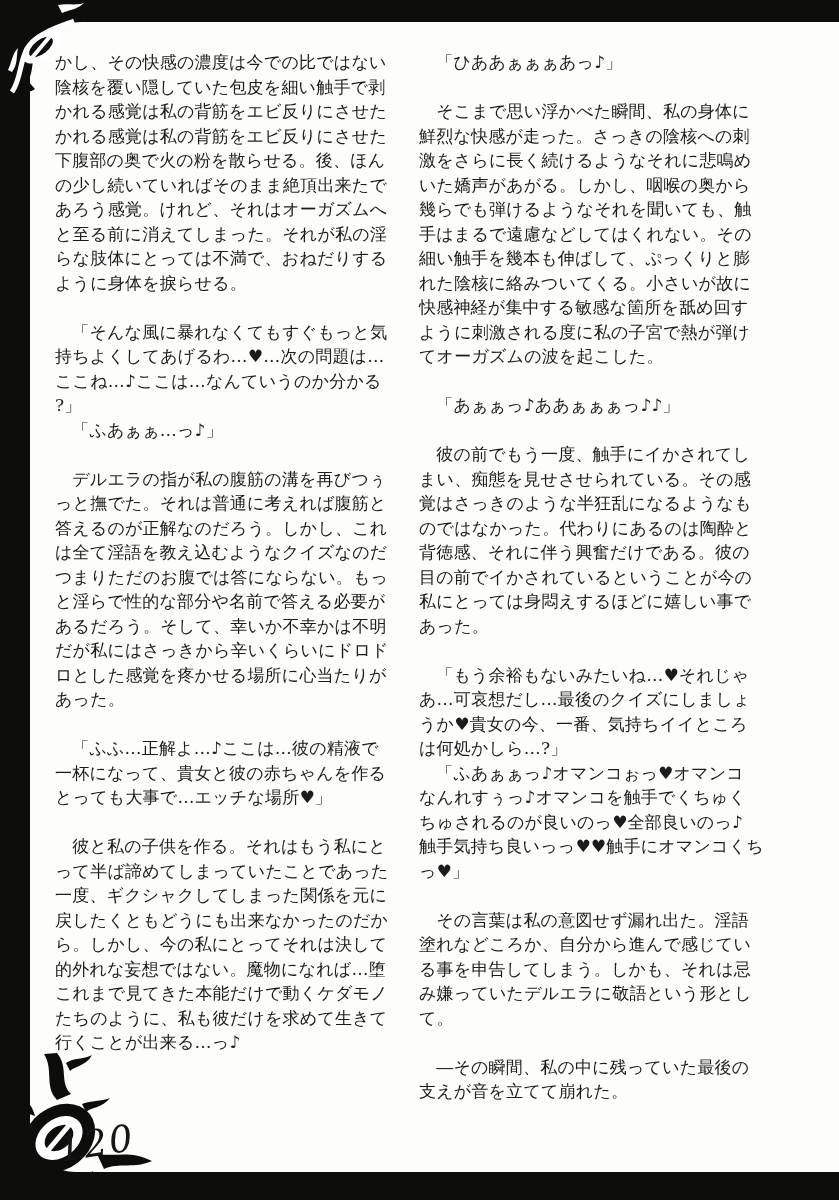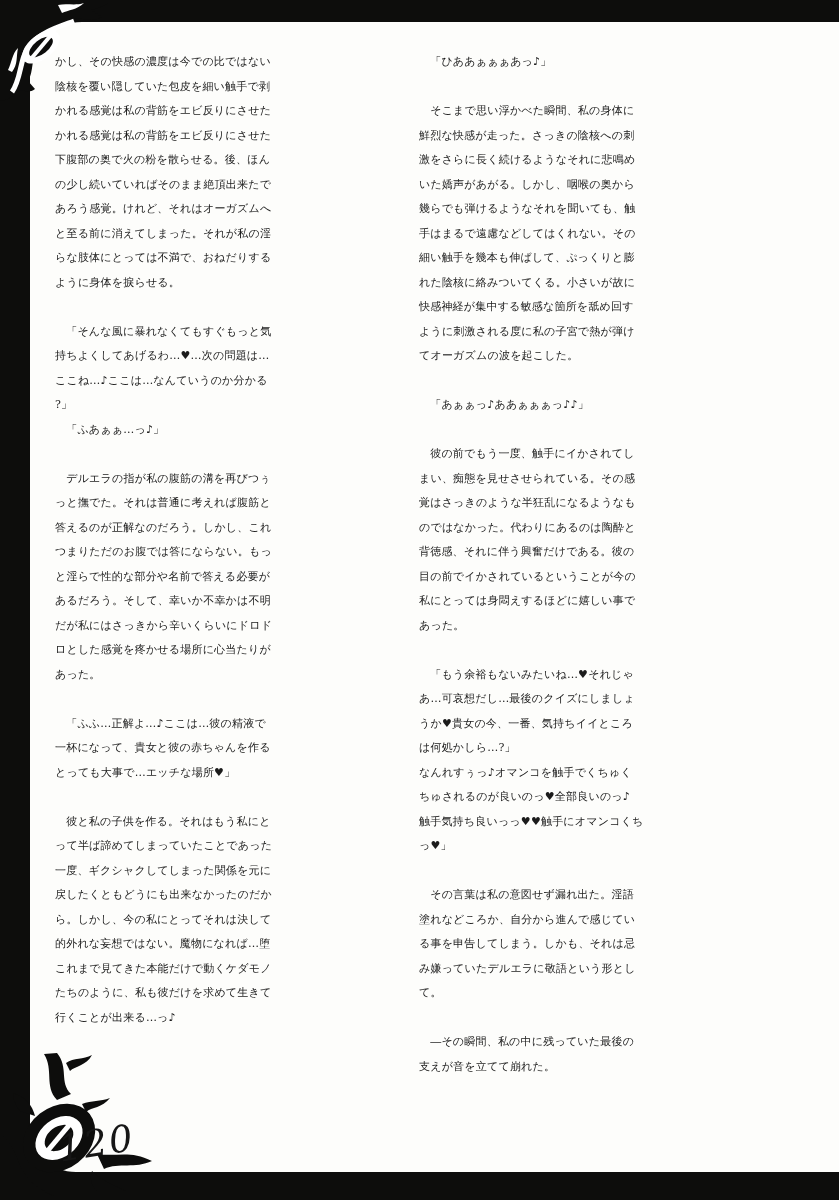--- a/index.html
+++ b/index.html
@@ -11,21 +11,21 @@
     font-family:"DejaVu Serif","Liberation Serif",serif;
   }
   .paper{
     position:absolute;
     left:30px;top:22px;right:0;bottom:28px;
     background:#fdfdfb;
     border-radius:52px 0 0 46px;
   }
   .column{
     position:absolute;
-    font-size:11px;
+    font-size:17px;
     line-height:24.5px;
     color:#1b1b1b;
     letter-spacing:0.2px;
   }
   .col-left{left:55px;top:50px;width:338px;}
   .col-right{left:419px;top:50px;width:342px;}
   .tline{white-space:pre;min-height:24.5px;}
   .page-num{
     position:absolute;
     left:58px;top:1122px;
@@ -89,20 +89,21 @@
       <div class="tline"></div>
       <div class="tline">　「そんな風に暴れなくてもすぐもっと気</div>
       <div class="tline">持ちよくしてあげるわ…♥…次の問題は…</div>
       <div class="tline">ここね…♪ここは…なんていうのか分かる</div>
       <div class="tline">?」</div>
       <div class="tline">　「ふあぁぁ…っ♪」</div>
       <div class="tline"></div>
       <div class="tline">　デルエラの指が私の腹筋の溝を再びつぅ</div>
       <div class="tline">っと撫でた。それは普通に考えれば腹筋と</div>
       <div class="tline">答えるのが正解なのだろう。しかし、これ</div>
+      <div class="tline">は全て淫語を教え込むようなクイズなのだ</div>
       <div class="tline">つまりただのお腹では答にならない。もっ</div>
       <div class="tline">と淫らで性的な部分や名前で答える必要が</div>
       <div class="tline">あるだろう。そして、幸いか不幸かは不明</div>
       <div class="tline">だが私にはさっきから辛いくらいにドロド</div>
       <div class="tline">ロとした感覚を疼かせる場所に心当たりが</div>
       <div class="tline">あった。</div>
       <div class="tline"></div>
       <div class="tline">　「ふふ…正解よ…♪ここは…彼の精液で</div>
       <div class="tline">一杯になって、貴女と彼の赤ちゃんを作る</div>
       <div class="tline">とっても大事で…エッチな場所♥」</div>
@@ -140,20 +141,21 @@
       <div class="tline">のではなかった。代わりにあるのは陶酔と</div>
       <div class="tline">背徳感、それに伴う興奮だけである。彼の</div>
       <div class="tline">目の前でイかされているということが今の</div>
       <div class="tline">私にとっては身悶えするほどに嬉しい事で</div>
       <div class="tline">あった。</div>
       <div class="tline"></div>
       <div class="tline">　「もう余裕もないみたいね…♥それじゃ</div>
       <div class="tline">あ…可哀想だし…最後のクイズにしましょ</div>
       <div class="tline">うか♥貴女の今、一番、気持ちイイところ</div>
       <div class="tline">は何処かしら…?」</div>
+      <div class="tline">　「ふあぁぁっ♪オマンコぉっ♥オマンコ</div>
       <div class="tline">なんれすぅっ♪オマンコを触手でくちゅく</div>
       <div class="tline">ちゅされるのが良いのっ♥全部良いのっ♪</div>
       <div class="tline">触手気持ち良いっっ♥♥触手にオマンコくち</div>
       <div class="tline">っ♥」</div>
       <div class="tline"></div>
       <div class="tline">　その言葉は私の意図せず漏れ出た。淫語</div>
       <div class="tline">塗れなどころか、自分から進んで感じてい</div>
       <div class="tline">る事を申告してしまう。しかも、それは忌</div>
       <div class="tline">み嫌っていたデルエラに敬語という形とし</div>
       <div class="tline">て。</div>

